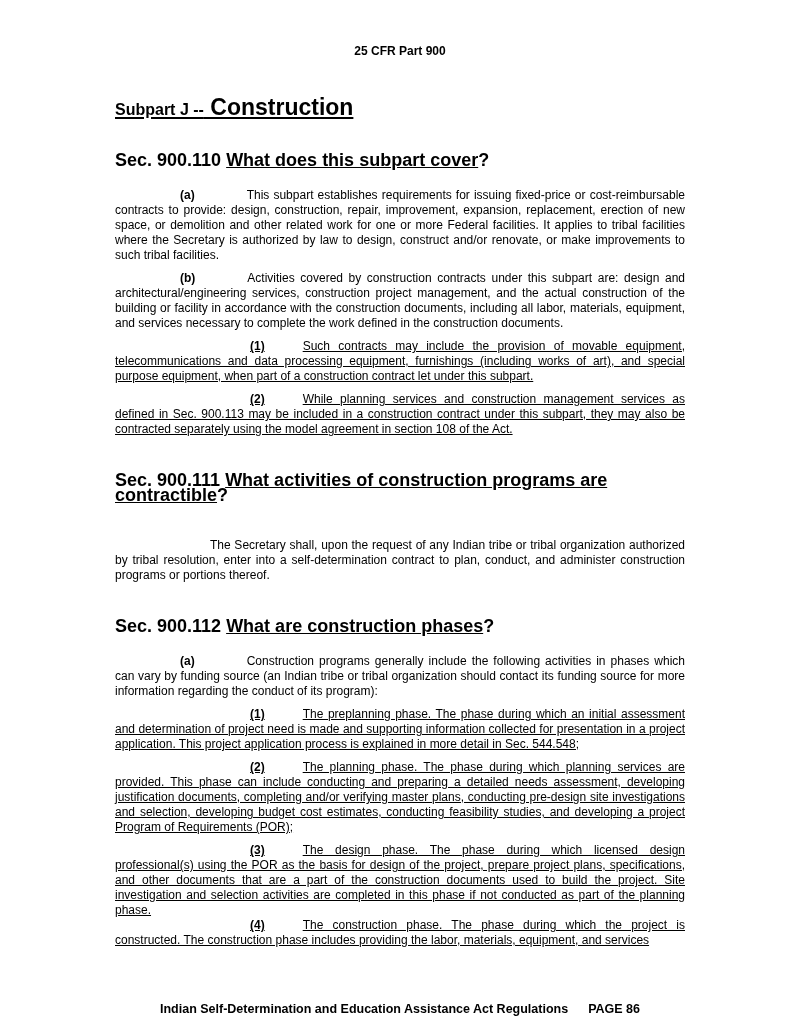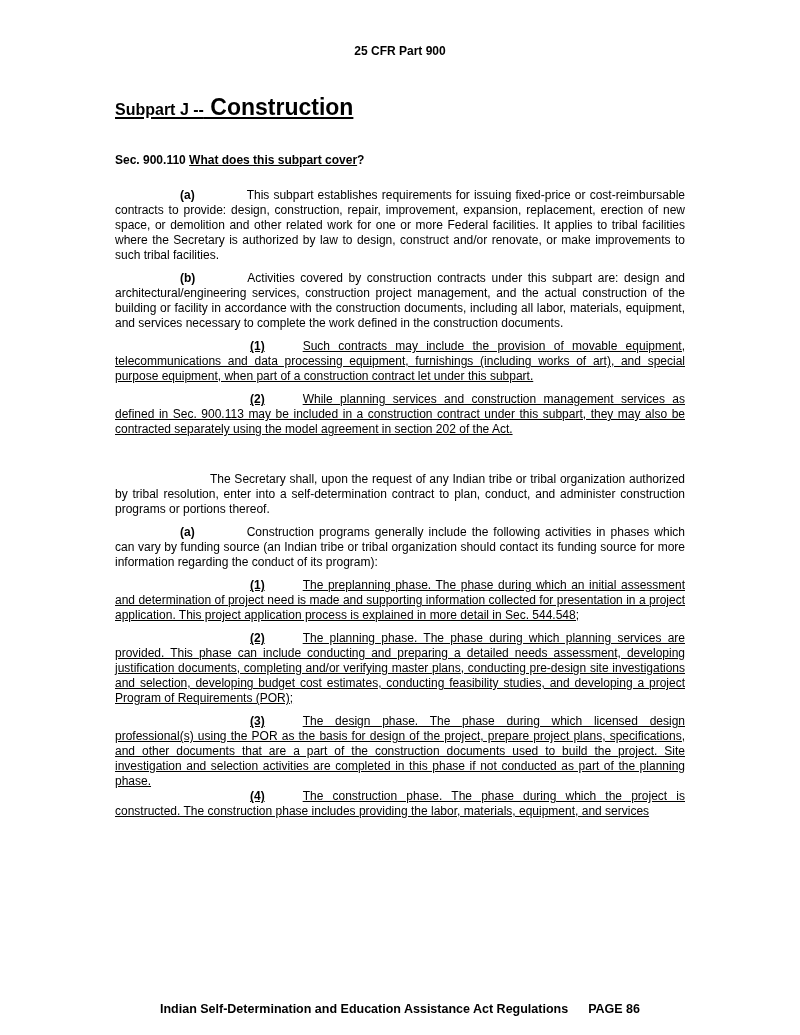--- a/index.html
+++ b/index.html
@@ -24,21 +24,21 @@
     margin-bottom: 40px;
   }
   .doc-title {
     font-weight: bold;
     margin-bottom: 32px;
   }
   .doc-title .u { text-decoration: underline; }
   .t-main { font-size: 16px; }
   .t-sub  { font-size: 23px; }
   .sec-heading {
-    font-size: 12px;
+    font-size: 18px;
     font-weight: bold;
     margin: 36px 0 20px 0;
   }
   .sec-heading .u { text-decoration: underline; }
   .para {
     text-align: justify;
     margin-bottom: 8px;
   }
   .para .plabel { font-weight: bold; }
   .para.lvl1 { text-indent: 65px; }
@@ -69,25 +69,27 @@
   <h1 class="doc-title"><span class="u"><span class="t-main">Subpart J --</span><span class="t-sub"> Construction</span></span></h1>
 
   <h2 class="sec-heading"><span>Sec. 900.110</span> <span class="u">What does this subpart cover</span><span>?</span></h2>
 
   <p class="para lvl1"><span class="plabel">(a)</span><span class="tab"></span><span>This subpart establishes requirements for issuing fixed-price or cost-reimbursable contracts to provide: design, construction, repair, improvement, expansion, replacement, erection of new space, or demolition and other related work for one or more Federal facilities. It applies to tribal facilities where the Secretary is authorized by law to design, construct and/or renovate, or make improvements to such tribal facilities.</span></p>
 
   <p class="para lvl1"><span class="plabel">(b)</span><span class="tab"></span><span>Activities covered by construction contracts under this subpart are: design and architectural/engineering services, construction project management, and the actual construction of the building or facility in accordance with the construction documents, including all labor, materials, equipment, and services necessary to complete the work defined in the construction documents.</span></p>
 
   <p class="para lvl2"><span class="plabel">(1)</span><span class="tab"></span><span>Such contracts may include the provision of movable equipment, telecommunications and data processing equipment, furnishings (including works of art), and special purpose equipment, when part of a construction contract let under this subpart.</span></p>
 
-  <p class="para lvl2"><span class="plabel">(2)</span><span class="tab"></span><span>While planning services and construction management services as defined in Sec. 900.113 may be included in a construction contract under this subpart, they may also be contracted separately using the model agreement in section 202 of the Act.</span></p>
+  <p class="para lvl2"><span class="plabel">(2)</span><span class="tab"></span><span>While planning services and construction management services as defined in Sec. 900.113 may be included in a construction contract under this subpart, they may also be contracted separately using the model agreement in section 108 of the Act.</span></p>
 
+  <h2 class="sec-heading"><span>Sec. 900.111</span> <span class="u">What activities of construction programs are contractible</span><span>?</span></h2>
 
   <p class="para lvl0"><span>The Secretary shall, upon the request of any Indian tribe or tribal organization authorized by tribal resolution, enter into a self-determination contract to plan, conduct, and administer construction programs or portions thereof.</span></p>
 
+  <h2 class="sec-heading"><span>Sec. 900.112</span> <span class="u">What are construction phases</span><span>?</span></h2>
 
   <p class="para lvl1"><span class="plabel">(a)</span><span class="tab"></span><span>Construction programs generally include the following activities in phases which can vary by funding source (an Indian tribe or tribal organization should contact its funding source for more information regarding the conduct of its program):</span></p>
 
   <p class="para lvl2"><span class="plabel">(1)</span><span class="tab"></span><span>The preplanning phase. The phase during which an initial assessment and determination of project need is made and supporting information collected for presentation in a project application. This project application process is explained in more detail in Sec. 544.548;</span></p>
 
   <p class="para lvl2"><span class="plabel">(2)</span><span class="tab"></span><span>The planning phase. The phase during which planning services are provided. This phase can include conducting and preparing a detailed needs assessment, developing justification documents, completing and/or verifying master plans, conducting  pre-design site investigations and selection, developing budget cost estimates, conducting feasibility studies, and developing a project Program of Requirements (POR);</span></p>
 
   <p class="para lvl2" style="margin-bottom:0;"><span class="plabel">(3)</span><span class="tab"></span><span>The design phase. The phase during which licensed design professional(s) using the POR as the basis for design of the project, prepare project plans, specifications, and other documents that are a part of the construction documents used to build the project. Site investigation and selection activities are completed in this phase if not conducted as part of the planning phase.</span></p>
 
   <p class="para lvl2 tight"><span class="plabel">(4)</span><span class="tab"></span><span>The construction phase. The phase during which the project is constructed. The construction phase includes providing the labor, materials, equipment, and services</span></p>

